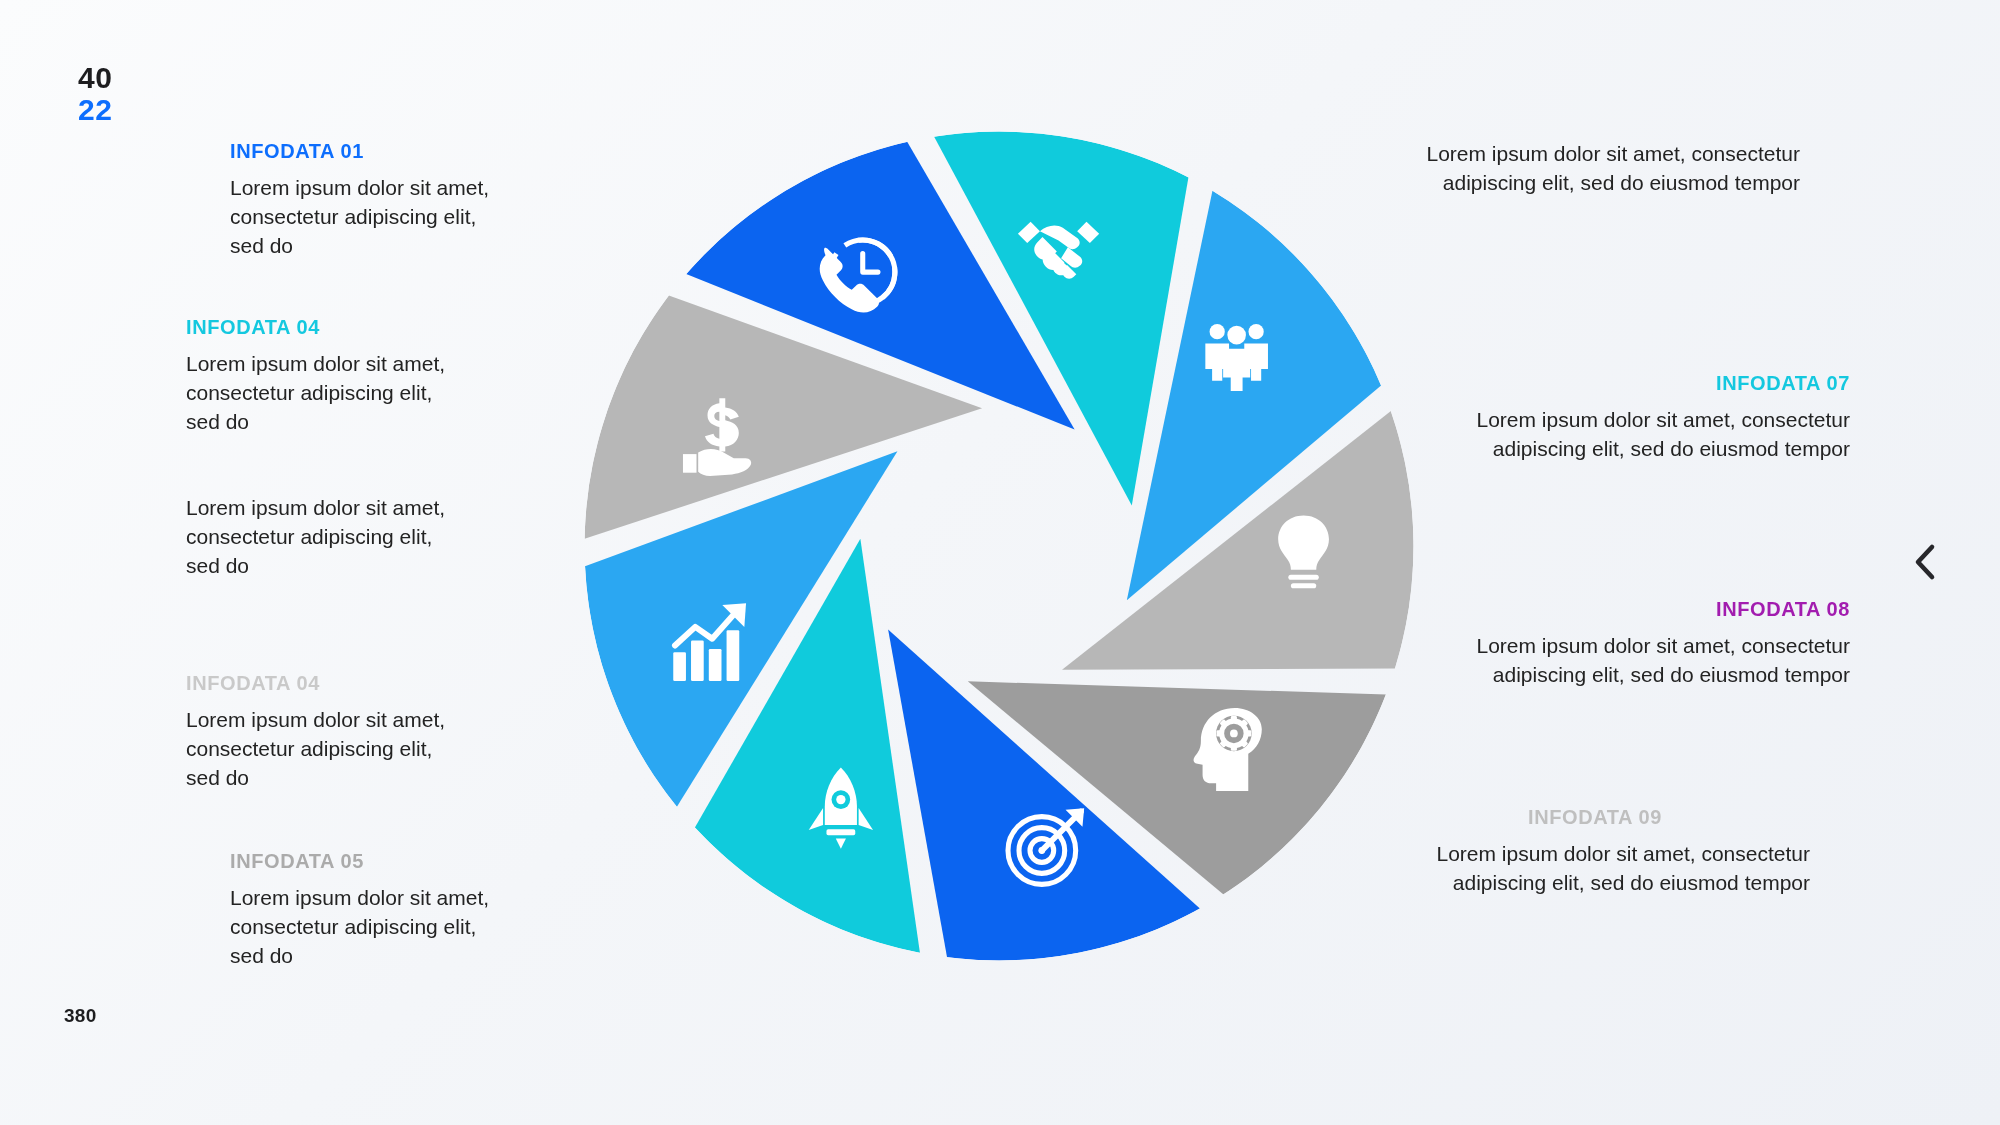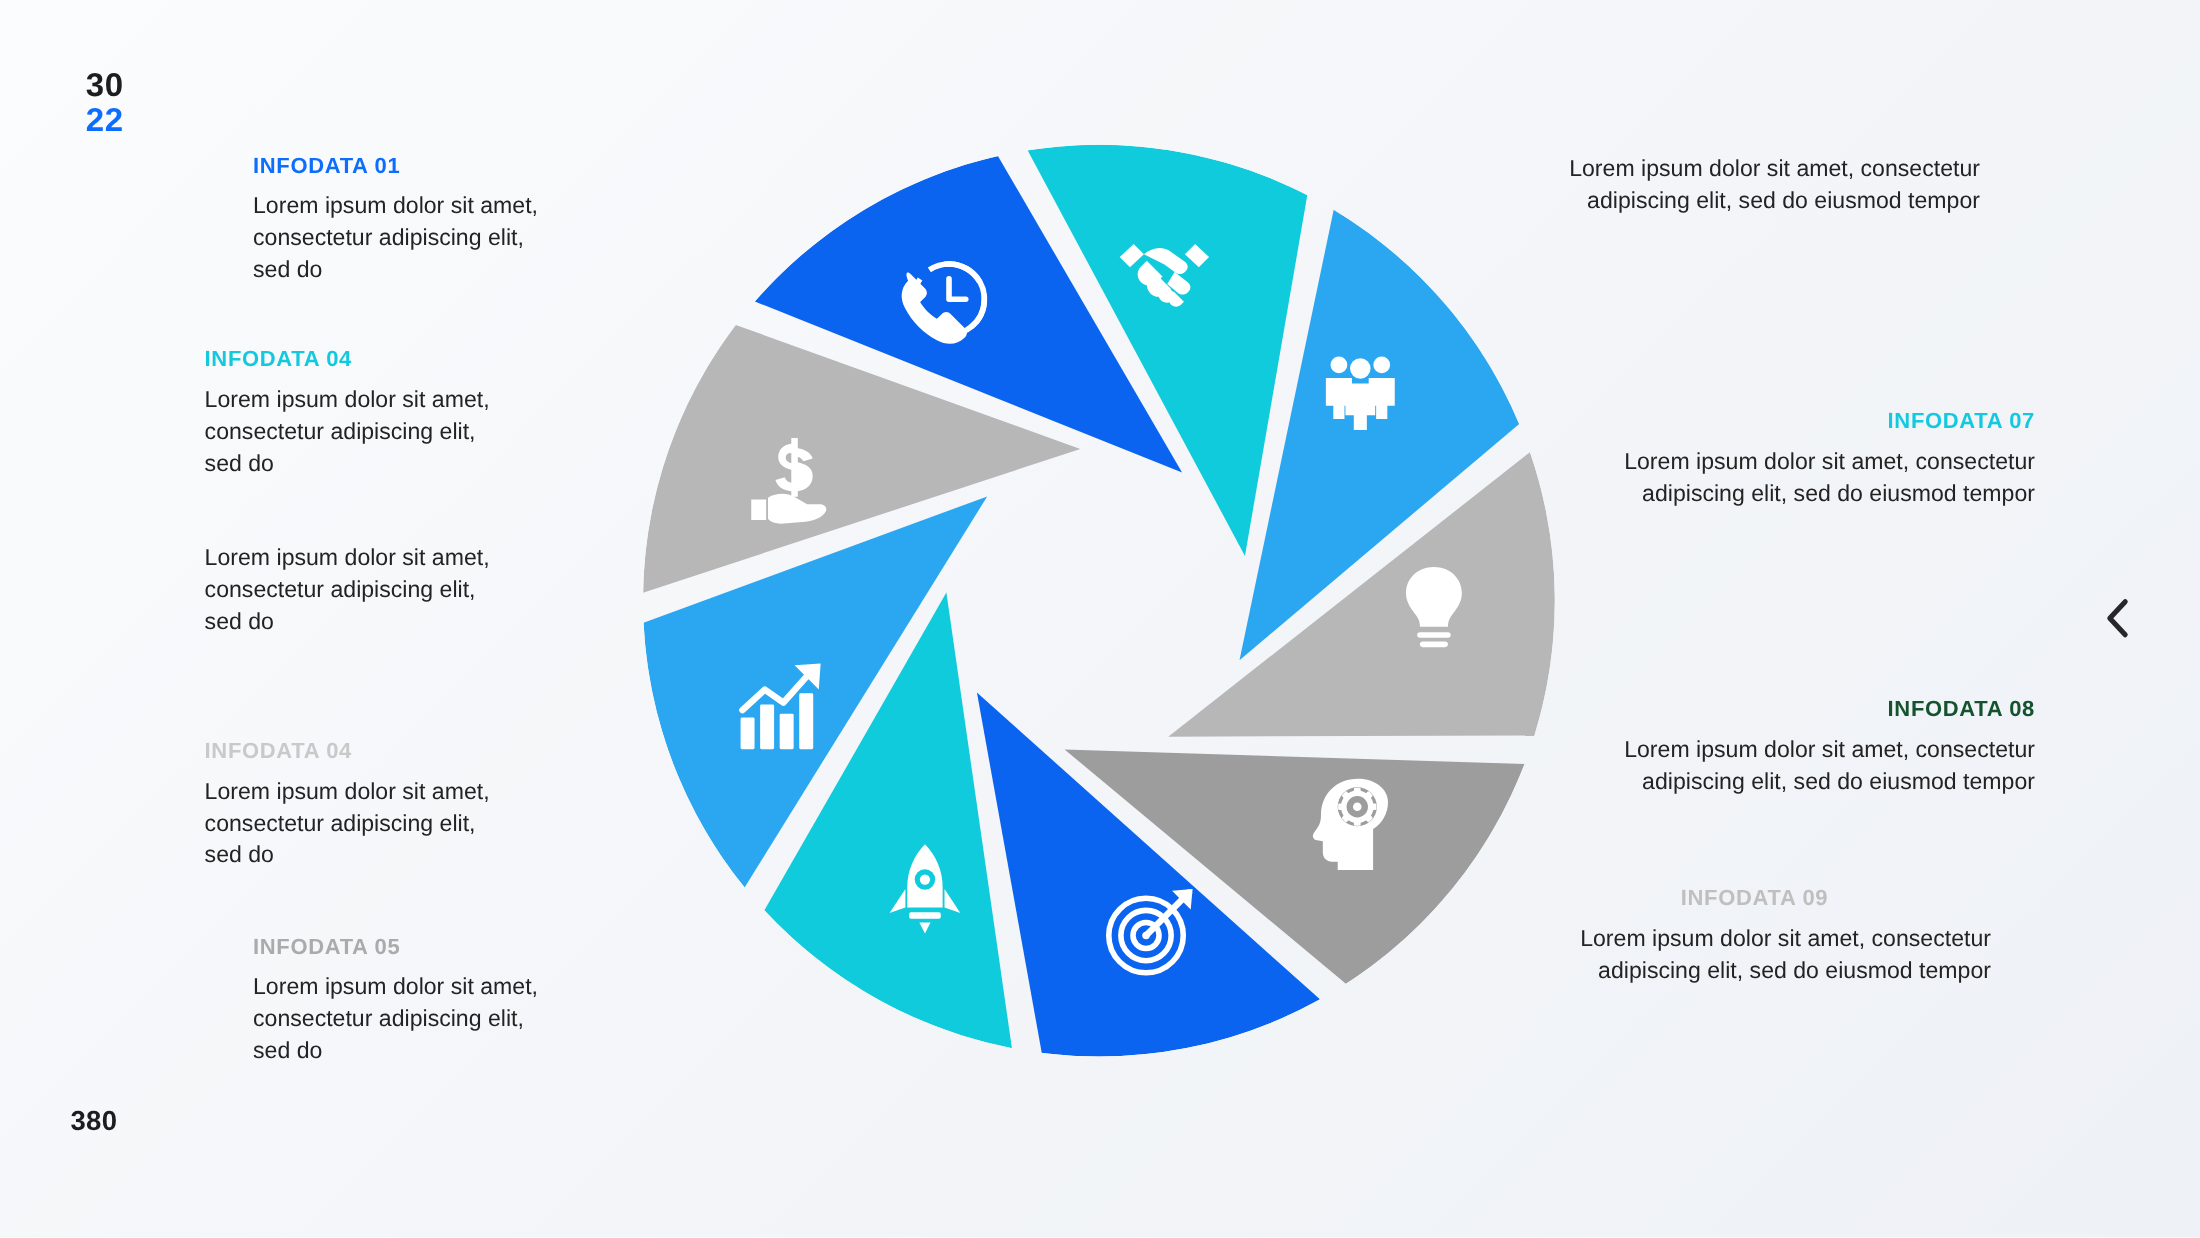--- a/index.html
+++ b/index.html
@@ -16,21 +16,21 @@
   
   #year-mark {
     position: absolute; left: 78px; top: 62px;
     font-size: 30px; font-weight: bold; line-height: 1.05;
     letter-spacing: 0.5px;
   }
   #year-mark .y1 { color: #1d1d1f; display: block; }
   #year-mark .y2 { color: #0d6efd; display: block; }
   #page-num {
     position: absolute; left: 64px; top: 1005px;
-    font-size: 25px; font-weight: bold; color: #1d1d1f;
+    font-size: 19px; font-weight: bold; color: #1d1d1f;
     letter-spacing: 0.3px;
   }
 
   
   #nav-prev {
     position: absolute; right: 52px; top: 540px;
     width: 44px; height: 44px; cursor: pointer;
     display: flex; align-items: center; justify-content: center;
   }
   #nav-prev svg { display: block; }
@@ -58,21 +58,21 @@
     left: 565px; top: 112px;
     width: 868px; height: 868px;
   }
   #wheel svg { display: block; width: 100%; height: 100%; }
   .blade { stroke: none; }
 </style>
 </head>
 <body>
 
 <div id="year-mark">
-  <span class="y1">30</span>
+  <span class="y1">40</span>
   <span class="y2">22</span>
 </div>
 
 <div id="page-num">380</div>
 
 <div id="nav-prev">
   <span>
     <svg width="30" height="40" viewBox="0 0 30 40" aria-hidden="true">
       <polyline points="21,5 7,20 21,35" fill="none" stroke="#27272b" stroke-width="4.6" stroke-linecap="round" stroke-linejoin="round"></polyline>
     </svg>
@@ -112,21 +112,21 @@
   <div class="entry" style="top:140px;left:0px;">
     <div class="body align-right" style="width:430px;">Lorem ipsum dolor sit amet, consectetur adipiscing elit, sed do eiusmod tempor</div>
   </div>
 
   <div class="entry" style="top:372px;left:50px;">
     <div class="title align-right" style="color: rgb(20, 200, 223);">INFODATA 07</div>
     <div class="body align-right" style="width:430px;">Lorem ipsum dolor sit amet, consectetur adipiscing elit, sed do eiusmod tempor</div>
   </div>
 
   <div class="entry" style="top:598px;left:50px;">
-    <div class="title align-right" style="color: #14532d; margin-top: 36px;">INFODATA 08</div>
+    <div class="title align-right" style="color: #a21caf;">INFODATA 08</div>
     <div class="body align-right" style="width:430px;">Lorem ipsum dolor sit amet, consectetur adipiscing elit, sed do eiusmod tempor</div>
   </div>
 
   <div class="entry" style="top:806px;left:10px;">
     <div class="title align-right" style="color: rgb(191, 191, 191); text-align: center;">INFODATA 09</div>
     <div class="body align-right" style="width:430px;">Lorem ipsum dolor sit amet, consectetur adipiscing elit, sed do eiusmod tempor</div>
   </div>
 
 </div>
 

